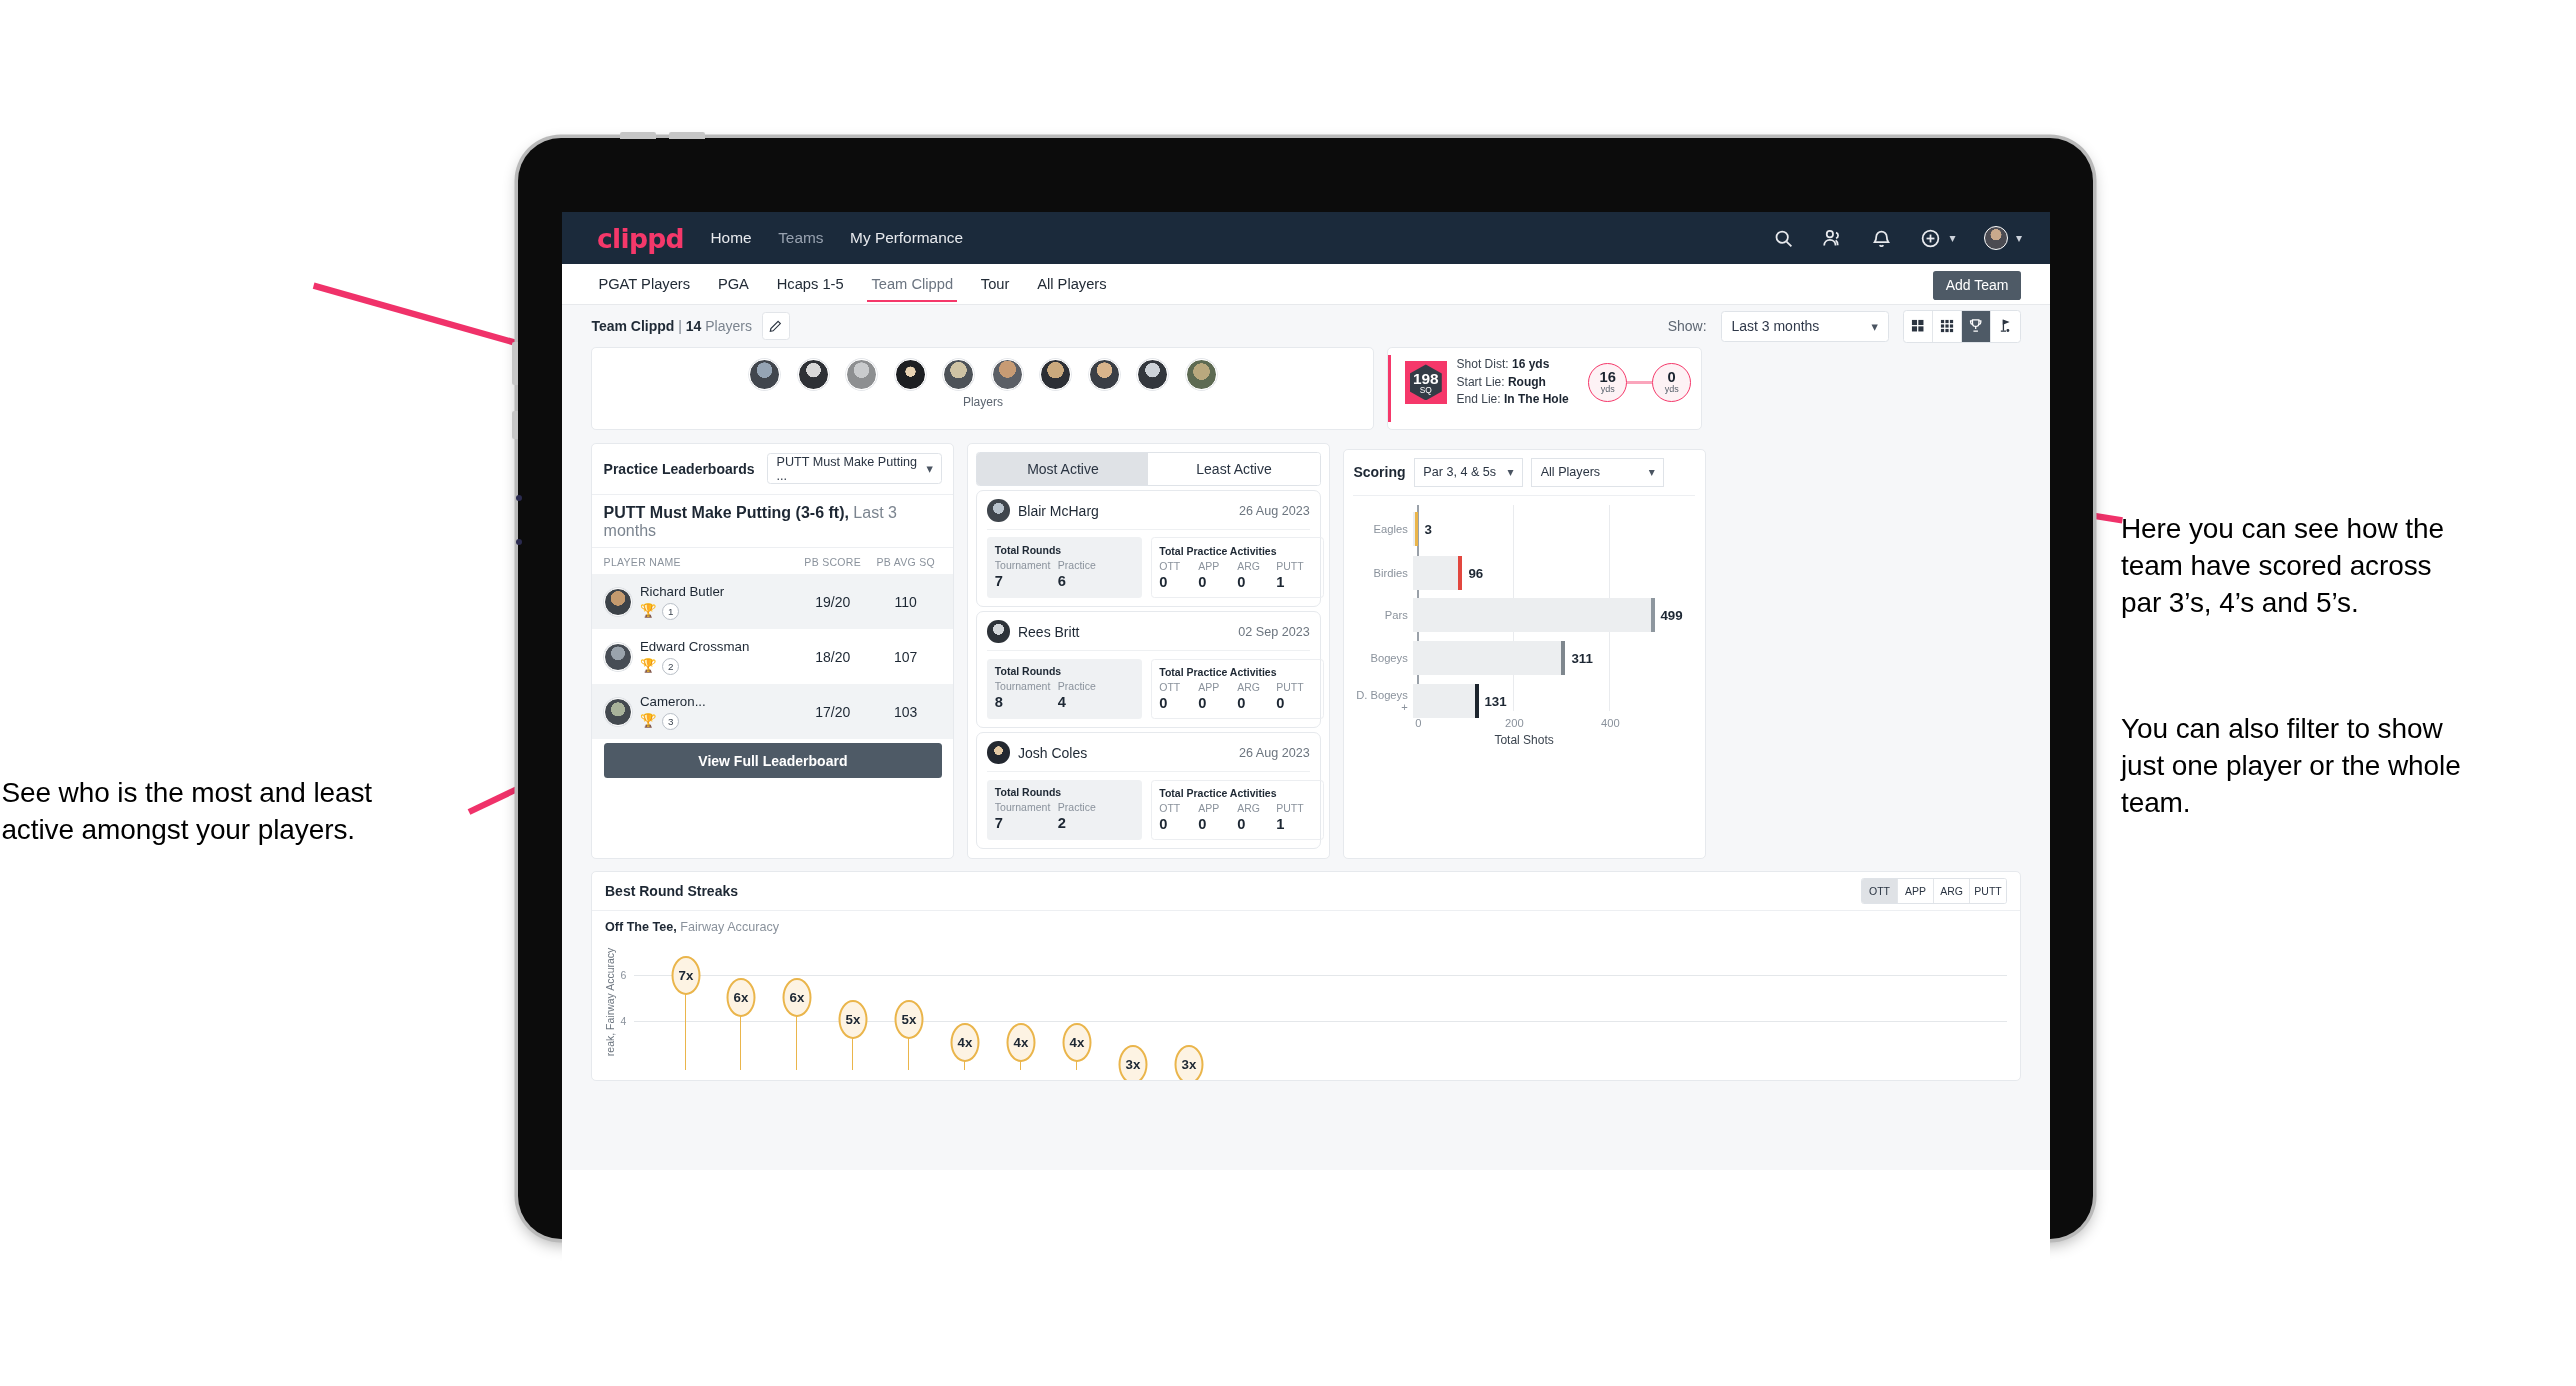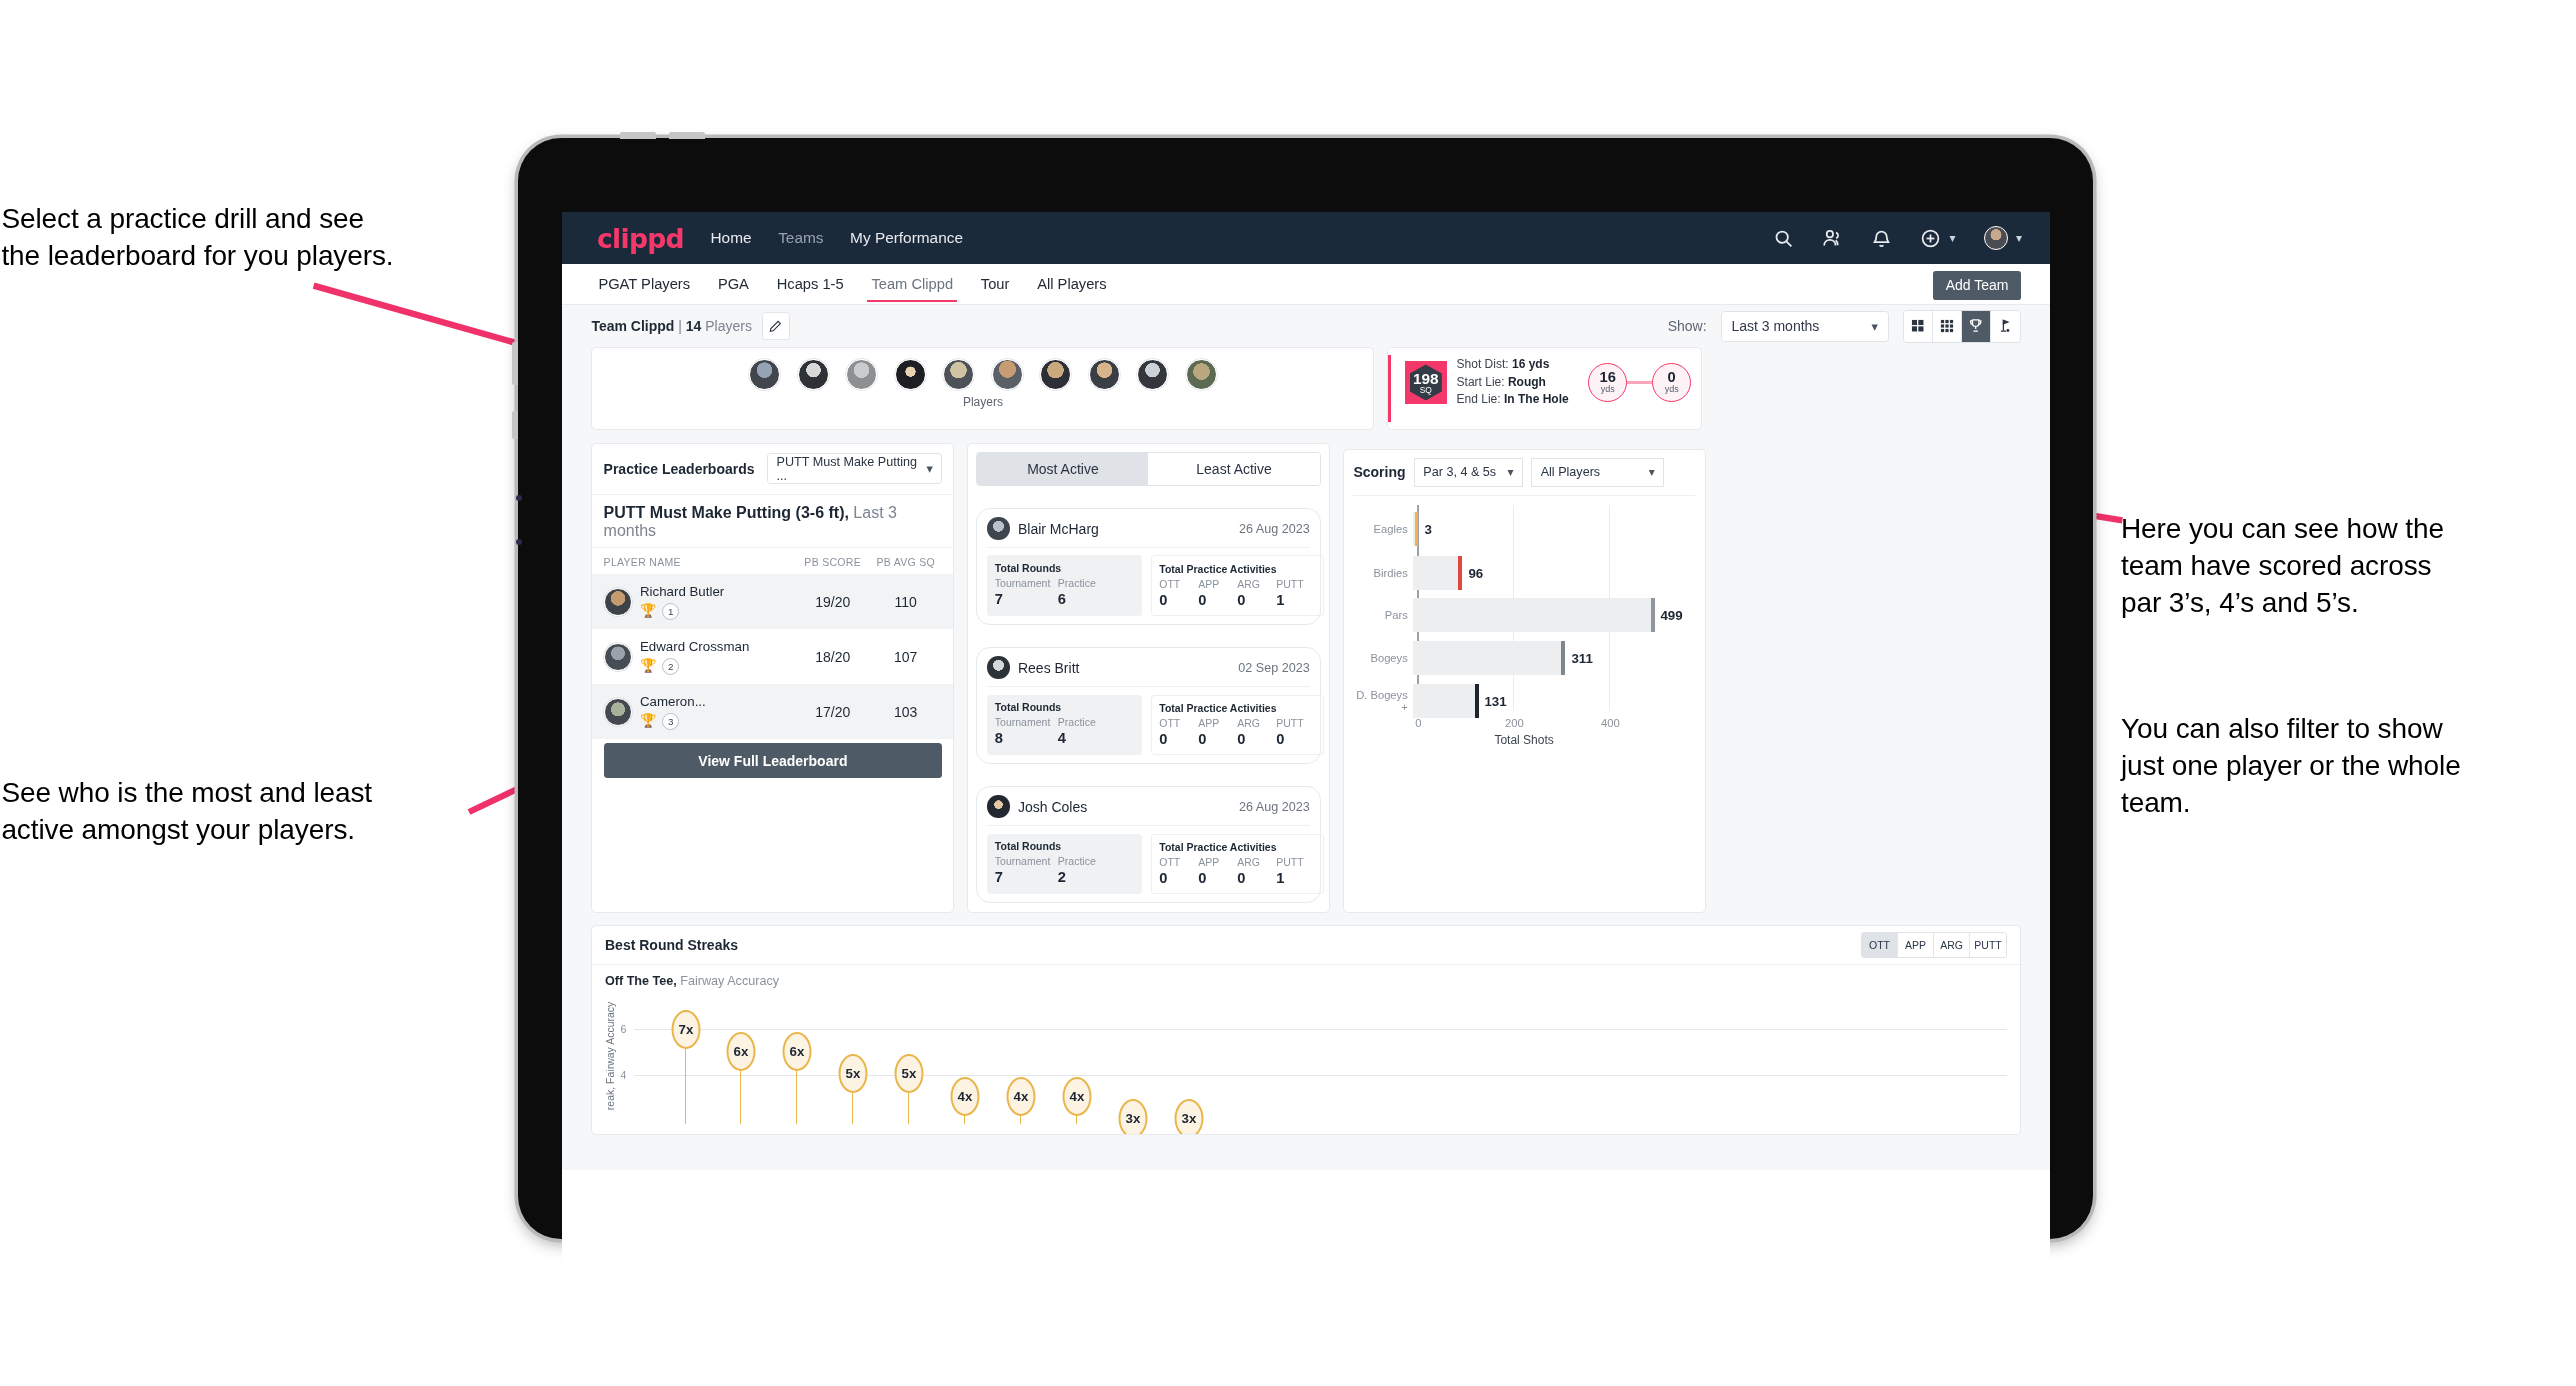--- a/index.html
+++ b/index.html
@@ -156,21 +156,21 @@
   .lbRow .v1{width:73px;text-align:center;font-size:14px;color:#1d2733;}
   .lbRow .v2{width:73px;text-align:center;font-size:14px;color:#1d2733;}
   #lbBtn{ margin:4.2px 11.2px 11.2px;height:35px;background:#4e5a66;color:#fff;border-radius:3.5px;
           display:flex;align-items:center;justify-content:center;font-size:14px;font-weight:700;}
 
   
   #actCard{ width:363px; padding:8.4px; }
   #actTabs{ display:flex;border:0.7px solid #dfe3e8;border-radius:3.5px;overflow:hidden;height:34px;}
   .actTab{ flex:1;display:flex;align-items:center;justify-content:center;font-size:14px;color:#2a3442;background:#fff;}
   .actTab.on{ background:#dfe2e6;}
-  .actItem{ border:0.7px solid #e6e9ed;border-radius:14px;margin-top:22px;padding:8.4px 9.8px;}
+  .actItem{ border:0.7px solid #e6e9ed;border-radius:7px;margin-top:4px;padding:8.4px 9.8px;}
   .actTop{ display:flex;align-items:center;padding-bottom:7px;border-bottom:0.7px solid #eef0f2;}
   .actTop .av{width:22.4px;height:22.4px;border-radius:50%;flex:0 0 auto;}
   .actTop .nm{font-size:14px;color:#1d2733;margin-left:8.4px;}
   .actTop .dt{margin-left:auto;font-size:12.6px;color:#6c757f;}
   .actBody{ display:flex;gap:8.4px;margin-top:7.7px;}
   .boxA{ flex:0 0 155px;background:#eff1f3;border-radius:3.5px;padding:6.3px 7.7px;}
   .boxB{ flex:1;border:0.7px solid #eceef1;border-radius:3.5px;padding:6.3px 7.7px;}
   .bxTitle{ font-size:10.5px;font-weight:700;color:#1d2733;}
   .bxCols{ display:flex;margin-top:3.5px;}
   .bxCols .cl{ font-size:10.5px;color:#8a929c;}
@@ -223,22 +223,20 @@
   .stBubble{ position:absolute;width:29px;height:39px;border-radius:50%;
              border:2.1px solid #eab54b;background:#fdf3e3;
              display:flex;align-items:center;justify-content:center;
              font-size:13.3px;font-weight:700;color:#1d2733;transform:translateX(-50%); }
 </style>
 </head>
 <body>
 
 <div id="stage">
 
-  <div class="callout" id="ann-top-left">Select a practice drill and see
-the leaderboard for you players.</div>
   <div class="callout" id="ann-bottom-left">See who is the most and least
 active amongst your players.</div>
   <div class="callout" id="ann-right">Here you can see how the
 team have scored across
 par 3’s, 4’s and 5’s.</div>
   <div class="callout" id="ann-right2">You can also filter to show
 just one player or the whole
 team.</div>
 
   <svg class="arrow" id="arrow-1" style="left:308px;top:280px;" width="630" height="196" viewBox="0 0 900 280">

